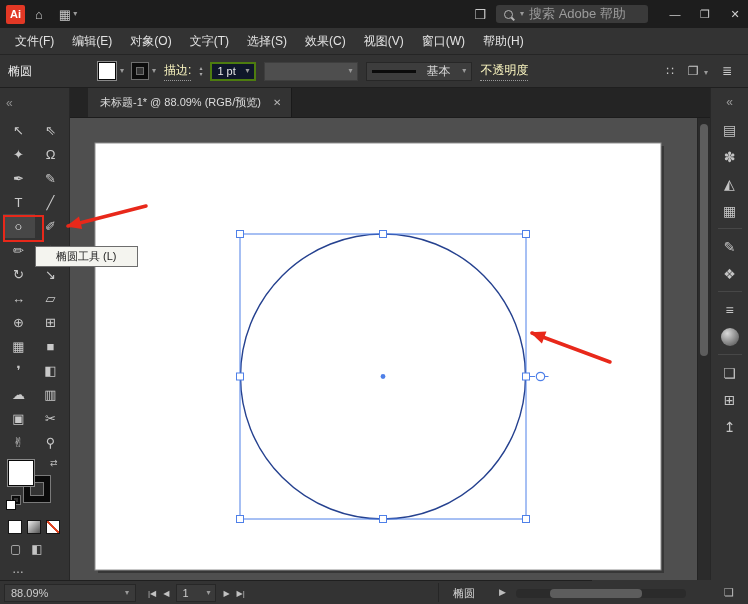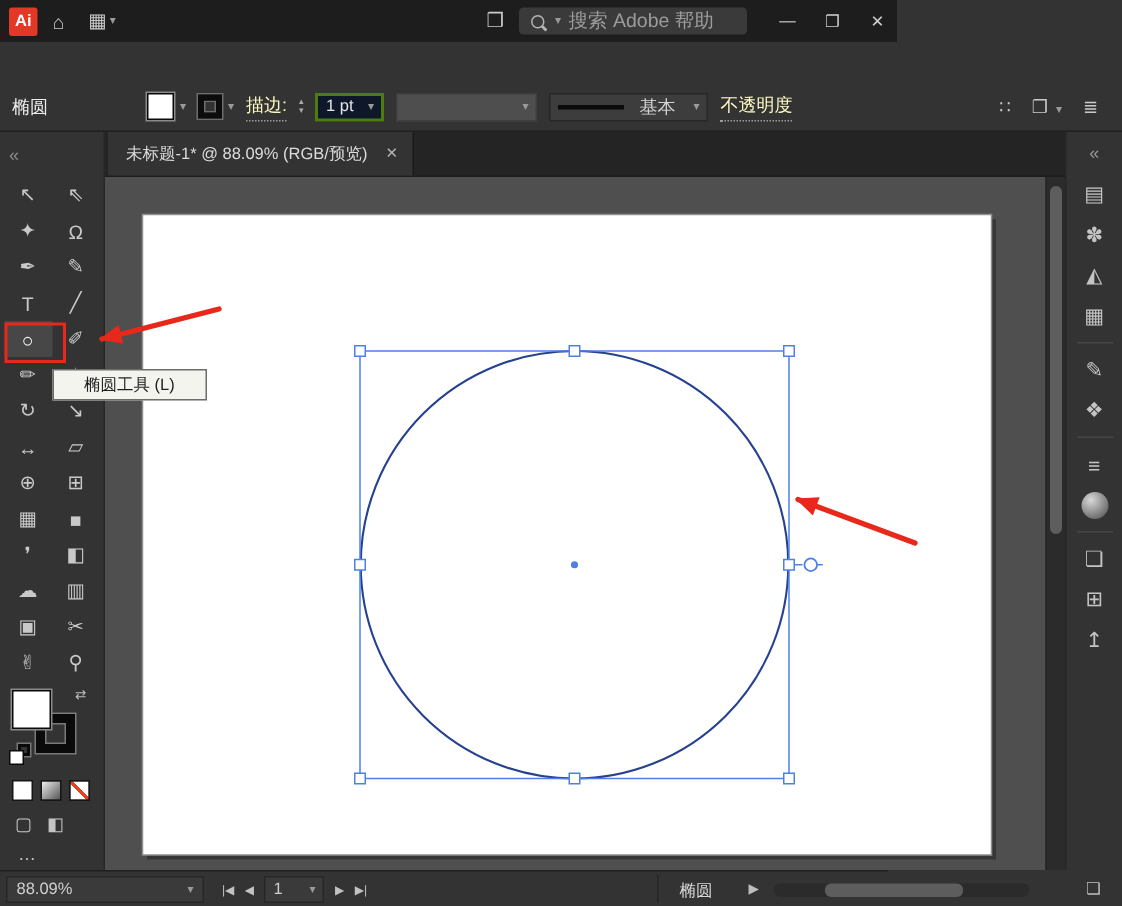--- a/index.html
+++ b/index.html
@@ -1,20 +1,20 @@
 <!DOCTYPE html>
 <html><head>
 <meta charset="utf-8">
 <style>
   html,body{margin:0;padding:0}
   body{width:748px;height:604px;background:#222;font-family:"Liberation Sans","DejaVu Sans",sans-serif}
   .app{position:relative;width:748px;height:604px;background:#333;overflow:hidden;color:#d4d4d4;font-size:12px}
 
   
-  .titlebar{position:absolute;left:0;top:0;width:598px;height:28px;background:#1d1d1d;display:flex;align-items:center;gap:4px;padding-left:6px;box-sizing:border-box}
+  .titlebar{position:absolute;left:0;top:0;width:748px;height:28px;background:#1d1d1d;display:flex;align-items:center;gap:4px;padding-left:6px;box-sizing:border-box}
   .ai-logo{width:19px;height:19px;background:#e23825;color:#fff;font-weight:bold;font-size:11px;display:flex;align-items:center;justify-content:center;border-radius:2px;flex:0 0 auto}
   .tb-btn{height:28px;display:flex;align-items:center;justify-content:center;color:#c9c9c9;padding:0 6px;font-size:13px;cursor:default}
   .caret{font-size:8px;color:#9a9a9a;margin-left:2px;line-height:1}
   .tb-spacer{flex:1}
   .searchbox{display:flex;align-items:center;gap:5px;background:#3a3a3a;border-radius:3px;height:18px;padding:0 8px;margin-right:10px;min-width:136px}
   .mag{width:7px;height:7px;border:1.5px solid #b5b5b5;border-radius:50%;position:relative;flex:0 0 auto}
   .mag::after{content:"";position:absolute;left:6px;top:7px;width:4px;height:1.5px;background:#b5b5b5;transform:rotate(45deg)}
   .search-text{color:#9c9c9c;font-size:13px;white-space:nowrap}
   .winbtn{width:26px;height:28px;display:flex;align-items:center;justify-content:center;color:#cfcfcf;font-size:11px}
 
@@ -54,21 +54,21 @@
   .mini-row{display:flex;gap:5px;padding:8px 0 0 8px}
   .mini-btn{width:14px;height:14px;border:1px solid #161616;box-sizing:border-box}
   .color-btn{background:#fff}
   .grad-btn{background:linear-gradient(135deg,#ededed,#555)}
   .none-btn{background:linear-gradient(45deg,#fff 42%,#d42 42%,#d42 58%,#fff 58%)}
   .modes-row{display:flex;gap:10px;padding:8px 0 0 10px;color:#c4c4c4;font-size:12px}
   .ellipsis-row{padding:6px 0 0 12px;color:#c4c4c4;font-size:12px}
 
   
   .tabbar{position:absolute;left:70px;top:88px;width:640px;height:30px;background:#242424;display:flex;align-items:stretch;box-sizing:border-box;border-bottom:1px solid #1c1c1c}
-  .tab{margin-left:2px;background:#333;display:flex;align-items:center;gap:12px;padding:0 10px 0 12px;font-size:11px;color:#dcdcdc;border-right:1px solid #1a1a1a}
+  .tab{margin-left:18px;background:#333;display:flex;align-items:center;gap:12px;padding:0 10px 0 12px;font-size:11px;color:#dcdcdc;border-right:1px solid #1a1a1a}
   .tab-close{color:#b5b5b5;font-size:10px}
 
   
   .viewport{position:absolute;left:70px;top:118px;width:627px;height:462px;background:#4f4f4f}
   .viewport svg{display:block}
 
   
   .vscroll{position:absolute;left:697px;top:118px;width:13px;height:462px;background:#2b2b2b;border-left:1px solid #242424;box-sizing:border-box}
   .vthumb{position:absolute;left:2px;top:6px;width:8px;height:232px;background:#5d5d5d;border-radius:4px}
 
@@ -114,20 +114,31 @@
     <div class="searchbox">
       <span class="mag"></span>
       <span class="caret">▾</span>
       <span class="search-text">搜索 Adobe 帮助</span>
     </div>
     <div class="winbtn">—</div>
     <div class="winbtn">❐</div>
     <div class="winbtn">✕</div>
   </div>
 
+  <div class="menubar">
+    <div class="menu-item">文件(F)</div>
+    <div class="menu-item">编辑(E)</div>
+    <div class="menu-item">对象(O)</div>
+    <div class="menu-item">文字(T)</div>
+    <div class="menu-item">选择(S)</div>
+    <div class="menu-item">效果(C)</div>
+    <div class="menu-item">视图(V)</div>
+    <div class="menu-item">窗口(W)</div>
+    <div class="menu-item">帮助(H)</div>
+  </div>
 
   <div class="controlbar">
     <span class="cb-label">椭圆</span>
     <div class="swatch-ctl">
       <span class="fill-ctl"></span>
       <span class="caret">▾</span>
     </div>
     <div class="swatch-ctl">
       <span class="stroke-ctl"></span>
       <span class="caret">▾</span>

